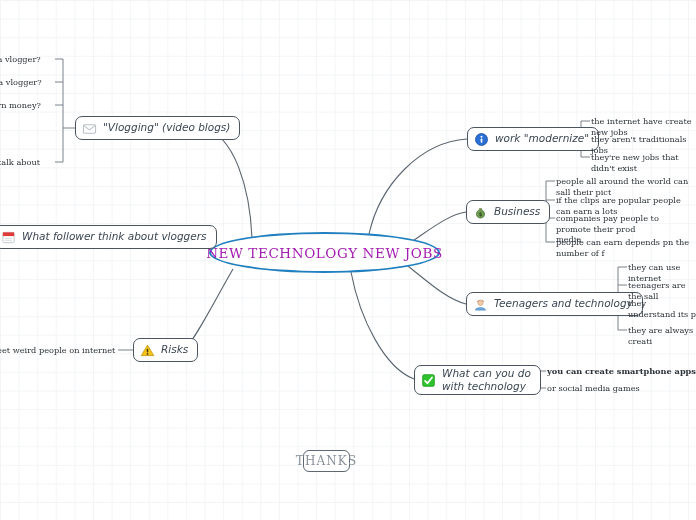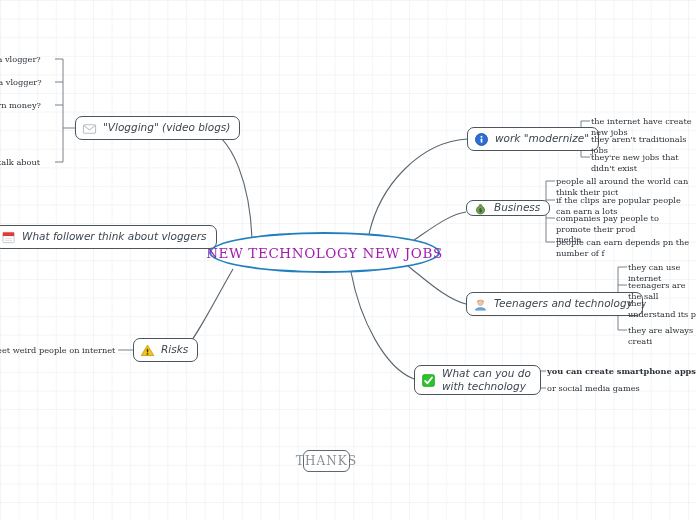--- a/index.html
+++ b/index.html
@@ -213,29 +213,29 @@
       <circle cx="8" cy="8" r="6.4" fill="#2b6fd4" stroke="#1d4f9e" stroke-width="0.9"></circle>
       <circle cx="8" cy="5" r="1.1" fill="#ffffff"></circle>
       <rect x="7.1" y="6.9" width="1.8" height="4.6" rx="0.8" fill="#ffffff"></rect>
     </svg>
     <span class="node-label">work "modernize"</span>
   </div>
   <div class="leaf" style="left:591px; top:116px;">the internet have create new jobs</div>
   <div class="leaf" style="left:591px; top:134px;">they aren't traditionals jobs</div>
   <div class="leaf" style="left:591px; top:152px;">they're new jobs that didn't exist</div>
 
-  <div class="node" style="left:466px; top:200px; height:16px;">
+  <div class="node" style="left:466px; top:200px; height:24px;">
     <svg class="icon" viewBox="0 0 16 16">
       <path d="M6 3.2 h4 l-1.2 1.6 h-1.6 Z" fill="#9aa06a"></path>
       <path d="M7.2 4.8 C3.6 6.6 2.8 10.2 4.6 12.4 C6.4 14.4 9.6 14.4 11.4 12.4 C13.2 10.2 12.4 6.6 8.8 4.8 Z" fill="#6f9e52" stroke="#4a7136" stroke-width="0.8"></path>
       <text x="8" y="11.4" font-family="DejaVu Sans, sans-serif" font-size="5.6" font-weight="bold" fill="#2f4a22" text-anchor="middle">$</text>
     </svg>
     <span class="node-label">Business</span>
   </div>
-  <div class="leaf" style="left:556px; top:176px;">people all around the world can think their pict</div>
+  <div class="leaf" style="left:556px; top:176px;">people all around the world can sall their pict</div>
   <div class="leaf" style="left:556px; top:195px;">if the clips are popular people can earn a lots</div>
   <div class="leaf" style="left:556px; top:213px;">companies pay people to promote their prod
 media</div>
   <div class="leaf" style="left:556px; top:237px;">people can earn depends pn the number of f</div>
 
   <div class="node" style="left:466px; top:292px; height:24px;">
     <svg class="icon" viewBox="0 0 16 16">
       <path d="M4.4 5.2 C4.4 2.6 11.6 2.6 11.6 5.2 Z" fill="#c0694a"></path>
       <circle cx="8" cy="6.1" r="2.9" fill="#f0c9a8" stroke="#c89b78" stroke-width="0.6"></circle>
       <path d="M2.6 14 C2.6 10.4 13.4 10.4 13.4 14 Z" fill="#6fa8dc" stroke="#4c87bb" stroke-width="0.6"></path>

